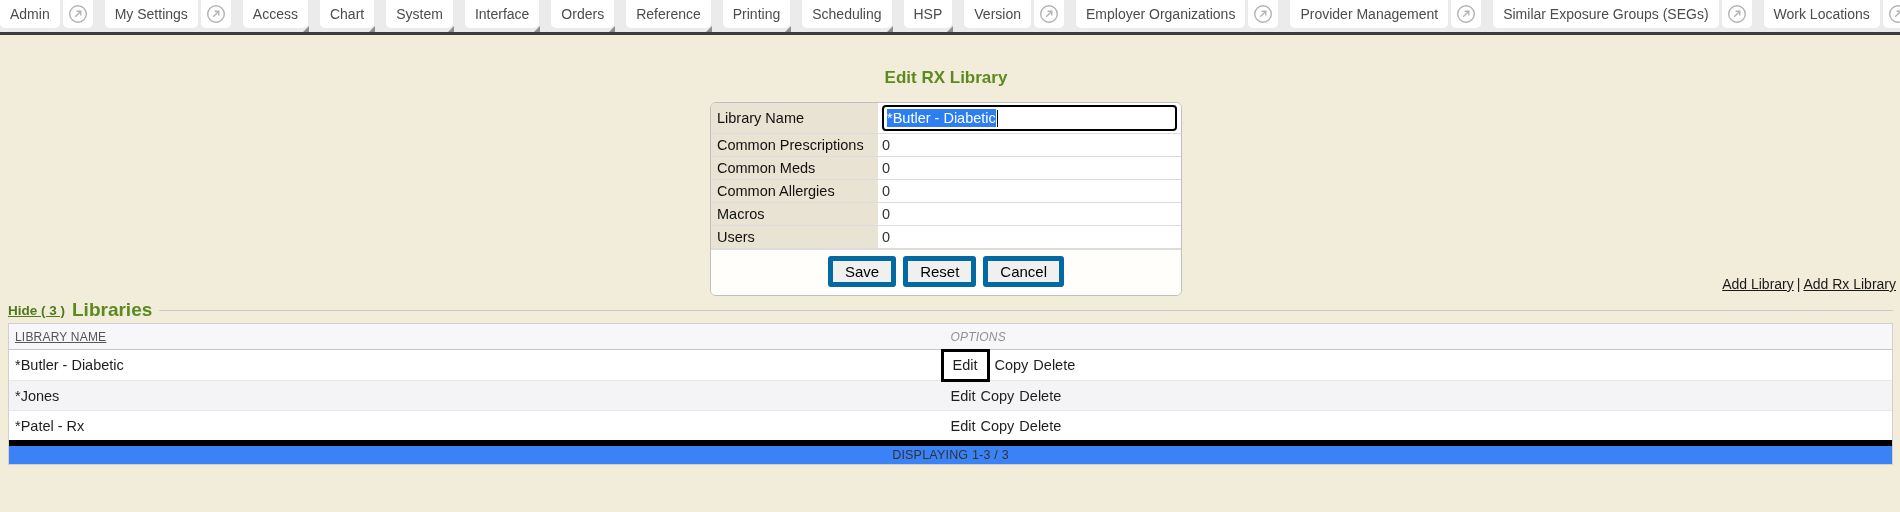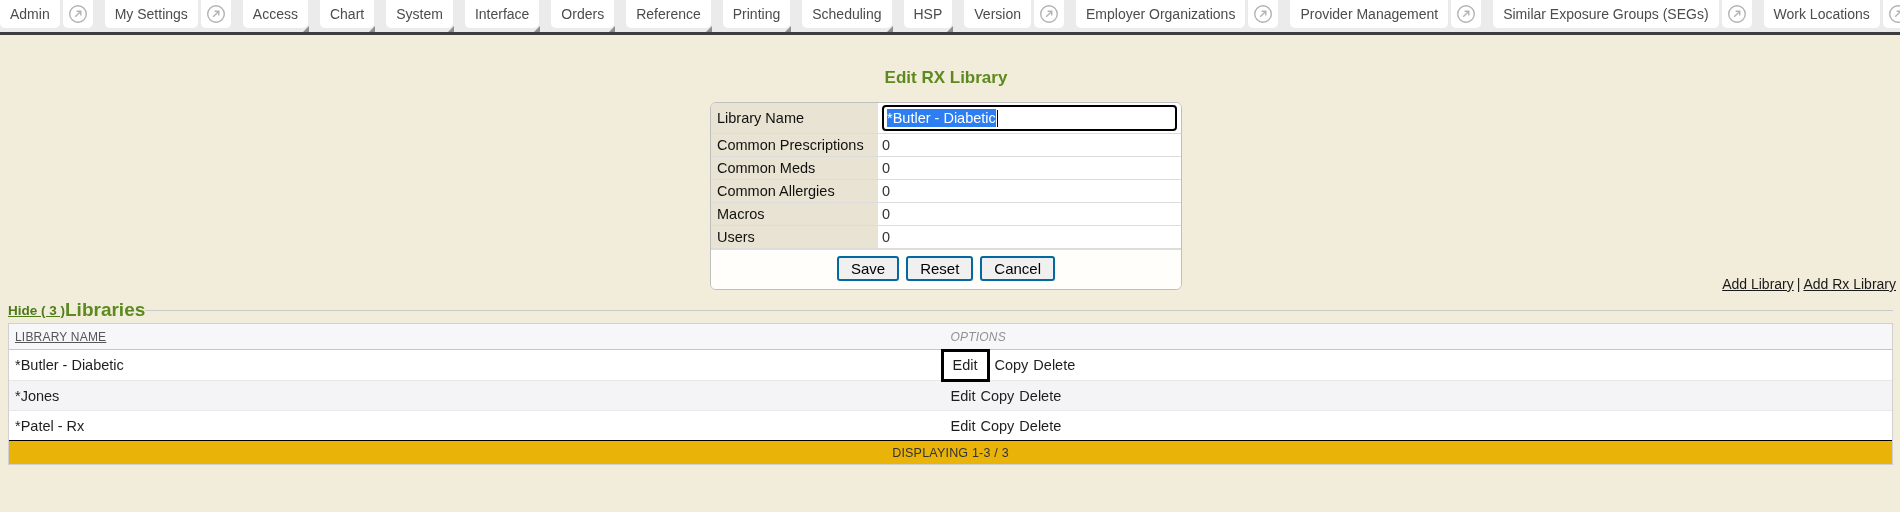--- a/index.html
+++ b/index.html
@@ -40,51 +40,51 @@
             color:#333; display:flex; align-items:center; }
   .fake-input { width:100%; border:2px solid #000; border-radius:4px;
             background:#fff; padding:2px 3px; height:26px;
             display:flex; align-items:center; font-size:14.5px; }
   .sel { background:#2c7ef2; color:#fff; padding:1px 0; }
   .caret { display:inline-block; width:1.5px; height:17px; background:#000;
             margin-left:1px; }
   .fbuttons { display:flex; justify-content:center; gap:7px;
             padding:6px 0 8px; background:#fffefb; }
   .btn { font-size:15px; color:#000; background:#f0f0f0;
-         border:2px solid #0369a1; border-radius:3px; padding:2px 12px;
+         border:5px solid #0369a1; border-radius:3px; padding:2px 12px;
          font-family:"Liberation Sans", sans-serif; cursor:pointer; }
 
   
   .add-links { position:absolute; top:241px; right:4px; font-size:14px; color:#222; }
   .add-links a { color:#1a1a1a; text-decoration:underline; cursor:pointer; }
   .sep { margin:0 3px; }
 
   
   .lib-section { position:absolute; left:8px; right:7px; top:264px; }
-  .lib-header { display:flex; align-items:center; gap:0;justify-content:space-between; }
+  .lib-header { display:flex; align-items:center; gap:7px;justify-content:space-between; }
   .hide-link { font-size:13.5px; font-weight:bold; color:#4e7a1a;
                text-decoration:underline; cursor:pointer; white-space:nowrap; }
   .lib-title { font-size:19px; font-weight:bold; color:#5c8a1f; white-space:nowrap; }
   .lib-line { flex:1; border-top:1px solid #c9c9c9; }
   .lib-table { margin-top:2px; background:#fff; border:1px solid #d0d0d0; }
   .lthead { display:flex; background:#f7f7f9; border-bottom:1px solid #c6c6c6;
             height:26px; align-items:center; font-size:12px; letter-spacing:.2px; }
   .lcol-name { width:50%; padding-left:6px; }
   .lcol-opts { width:50%; }
   .lthead .lcol-name a { color:#555; text-decoration:underline; cursor:pointer; }
   .lthead .lcol-opts { color:#909090;font-style:italic; }
   .ltrow { display:flex; align-items:center; height:30px; font-size:14.5px;
            color:#1e1e1e; }
   .ltrow + .ltrow { border-top:1px solid #e8e8e8; }
   .ltrow.alt { background:#f4f4f6; }
   .opts { display:flex; align-items:center; gap:5px; }
   .opts a { color:#1e1e1e; text-decoration:none; cursor:pointer; }
   .hl { display:inline-block; border:3px solid #000; padding:5px 9px 6px 9px;
         margin:-9px 0 -9px -10px; }
-  .ltfoot { background:#eab308; border-top:1px solid #000000; height:24px;
+  .ltfoot { background:#3b82f6; border-top:6px solid #000000; height:24px;
             display:flex; align-items:center; justify-content:center;
             font-size:12.5px; color:#333; letter-spacing:.2px; }
 </style>
 </head>
 <body>
 
 <div class="nav">
   <div class="tabgrp">
     <div class="tab">Admin</div>
     <div class="tab iconbox">

